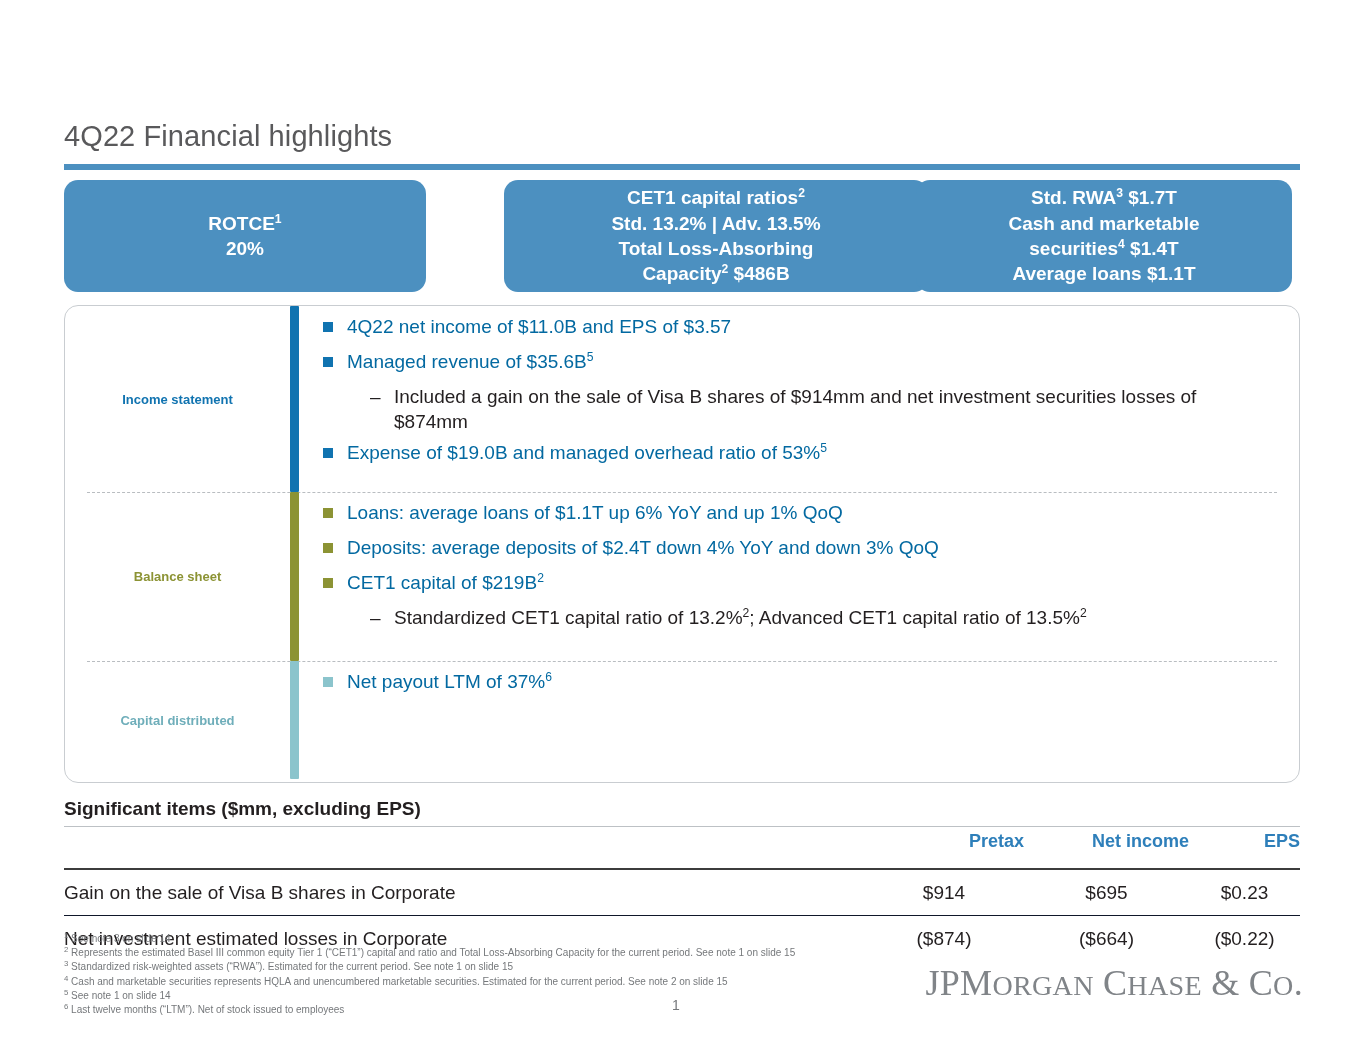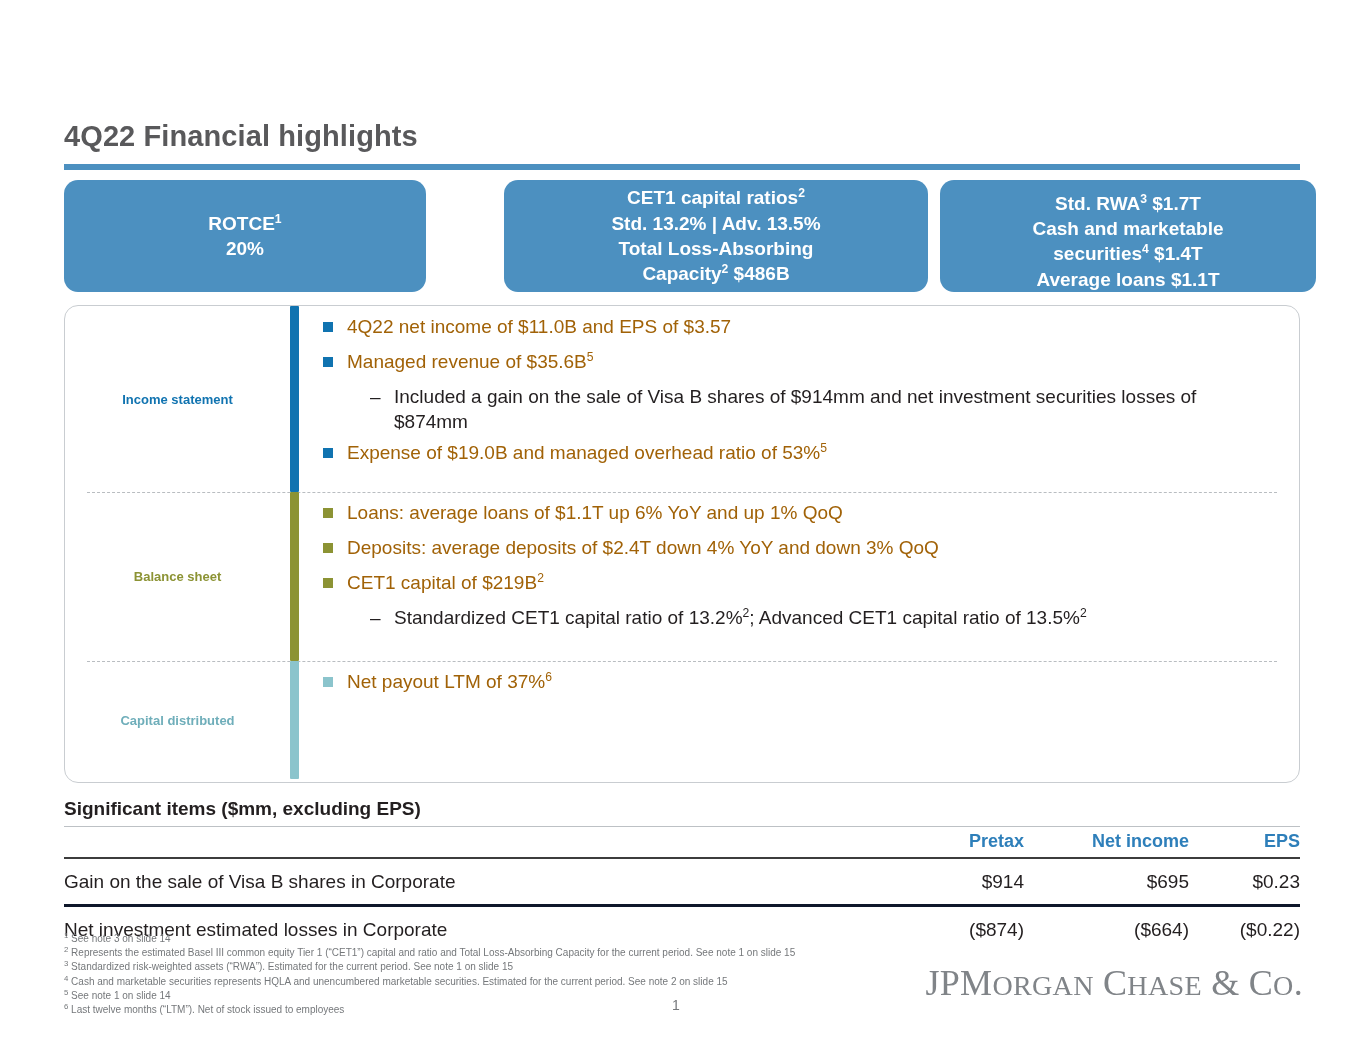--- a/index.html
+++ b/index.html
@@ -8,41 +8,41 @@
     background: #ffffff;
     font-family: "Liberation Sans", sans-serif;
     color: #231f20;
     overflow: hidden;
   }
   .slide { position: relative; width: 1365px; height: 1055px; }
 
   
   .title {
     position: absolute; left: 64px; top: 120px;
-    font-size: 29px; font-weight: 700; color: #59595b;
+    font-size: 29px; font-weight: 400; color: #59595b;
     letter-spacing: 0.1px;
   }
   .title-rule {
     position: absolute; left: 64px; top: 164px;
     width: 1236px; height: 6px; background: #4C90C0;
   }
 
   
   .kpi-row { position: absolute; left: 64px; top: 180px; width: 1236px; height: 112px; }
   .kpi {
     position: absolute; top: 0; height: 112px;
     background: #4C90C0; border-radius: 14px;
     color: #ffffff; display: flex; align-items: center; justify-content: center;
     text-align: center;
     font-weight: bold; font-size: 19px; line-height: 1.33;
     padding: 0 10px;
   }
   .kpi-1 { left: 0px; width: 362px; }
   .kpi-2 { left: 440px; width: 424px; }
-  .kpi-3 { left: 876px; width: 376px; align-items: flex-end; }
+  .kpi-3 { left: 852px; width: 376px; }
   .kpi sup { font-size: 0.64em; vertical-align: super; line-height: 0; }
 
   
   .card {
     position: absolute; left: 64px; top: 305px;
     width: 1236px; height: 478px;
     border: 1px solid #c9cdd1; border-radius: 14px; background: #ffffff;
   }
   .section { position: relative; display: flex; }
   .sec-label {
@@ -70,21 +70,21 @@
     position: absolute; left: 22px; right: 22px; height: 0;
     border-top: 1px dashed #b9bdc1;
   }
   .div-1 { top: 186px; }
   .div-2 { top: 355px; }
 
   
   ul.b1 { list-style: none; }
   li.b1 {
     position: relative; padding-left: 24px;
-    font-size: 19px; line-height: 1.32; color: #a16207;
+    font-size: 19px; line-height: 1.32; color: #0369a1;
     margin-bottom: 10px;
   }
   li.b1 > .sq {
     position: absolute; left: 0; top: 8px;
     width: 10px; height: 10px; display: block;
   }
   .sq-income  { background: #1073B0; }
   .sq-balance { background: #8C9334; }
   .sq-capital { background: #8BC4CC; }
 
@@ -107,31 +107,31 @@
   .sig-rule-top {
     position: absolute; left: 64px; top: 826px; width: 1236px;
     height: 1px; background: #bdc1c5;
   }
   .sig-table {
     position: absolute; left: 64px; top: 826px; width: 1236px;
     border-collapse: collapse;
   }
   .sig-table th {
     font-size: 18px; font-weight: bold; color: #2E7FBA;
-    padding: 5px 0 5px 0; text-align: right;
+    padding: 5px 0 16px 0; text-align: right;
     border-bottom: 2px solid #3c3c3c;
   }
   .sig-table th.desc { text-align: left; }
   .sig-table td {
     font-size: 19px; color: #231f20; padding: 12px 0 11px 0;
-    text-align: right;
+    text-align: center;
   }
   .sig-table td.desc { text-align: left; }
   .sig-table tbody tr:first-child td { border-top: 0; }
-  .sig-table tbody tr td { border-bottom: 3px solid #0f172a; }
+  .sig-table tbody tr td { border-bottom: 1px solid #0f172a; }
   .sig-table tbody tr:last-child td { border-bottom: 0; }
   .col-desc  { width: 800px; }
   .col-pretax{ width: 160px; }
   .col-ni    { width: 165px; }
   .col-eps   { width: 111px; }
 
   
   .footnotes {
     position: absolute; left: 64px; top: 932px; width: 900px;
   }

